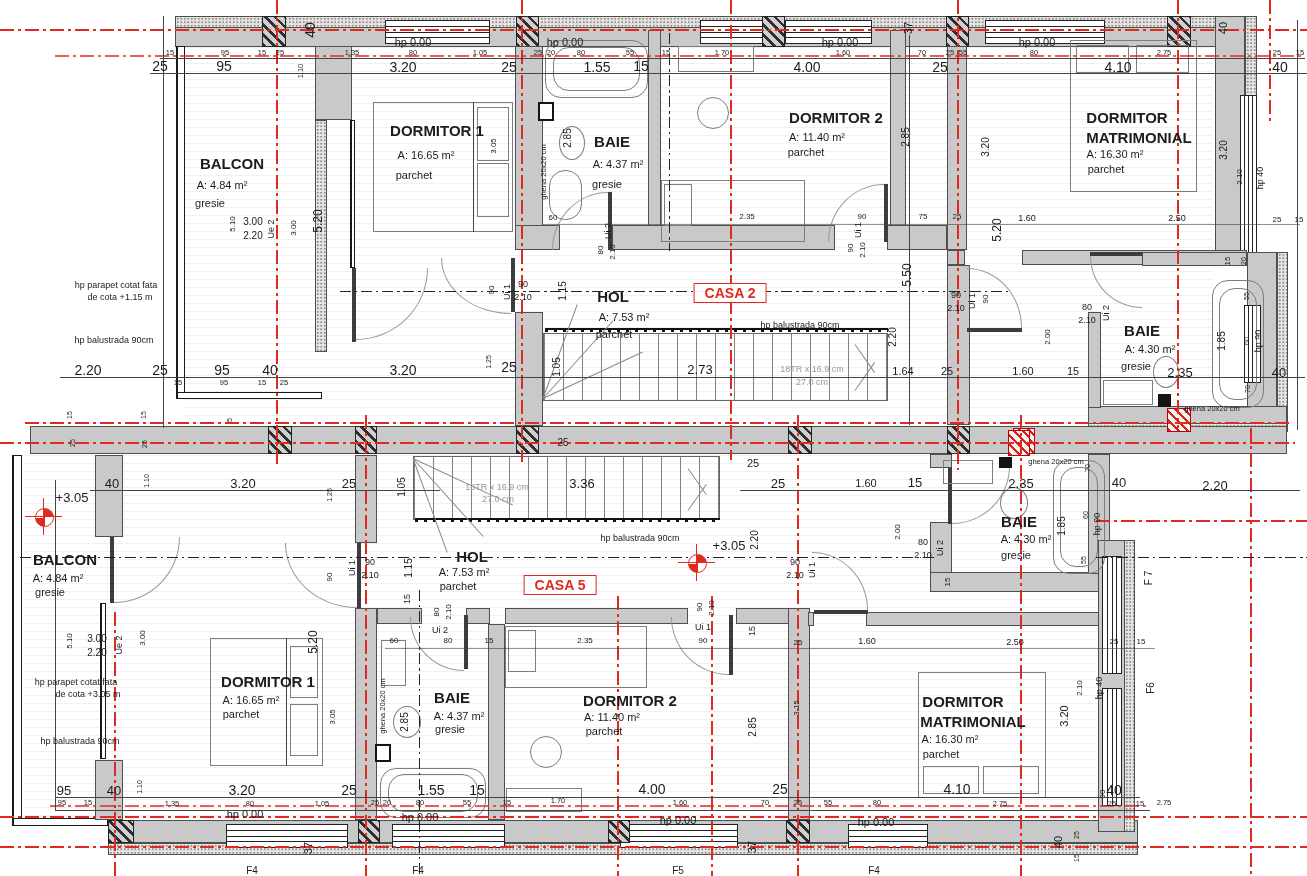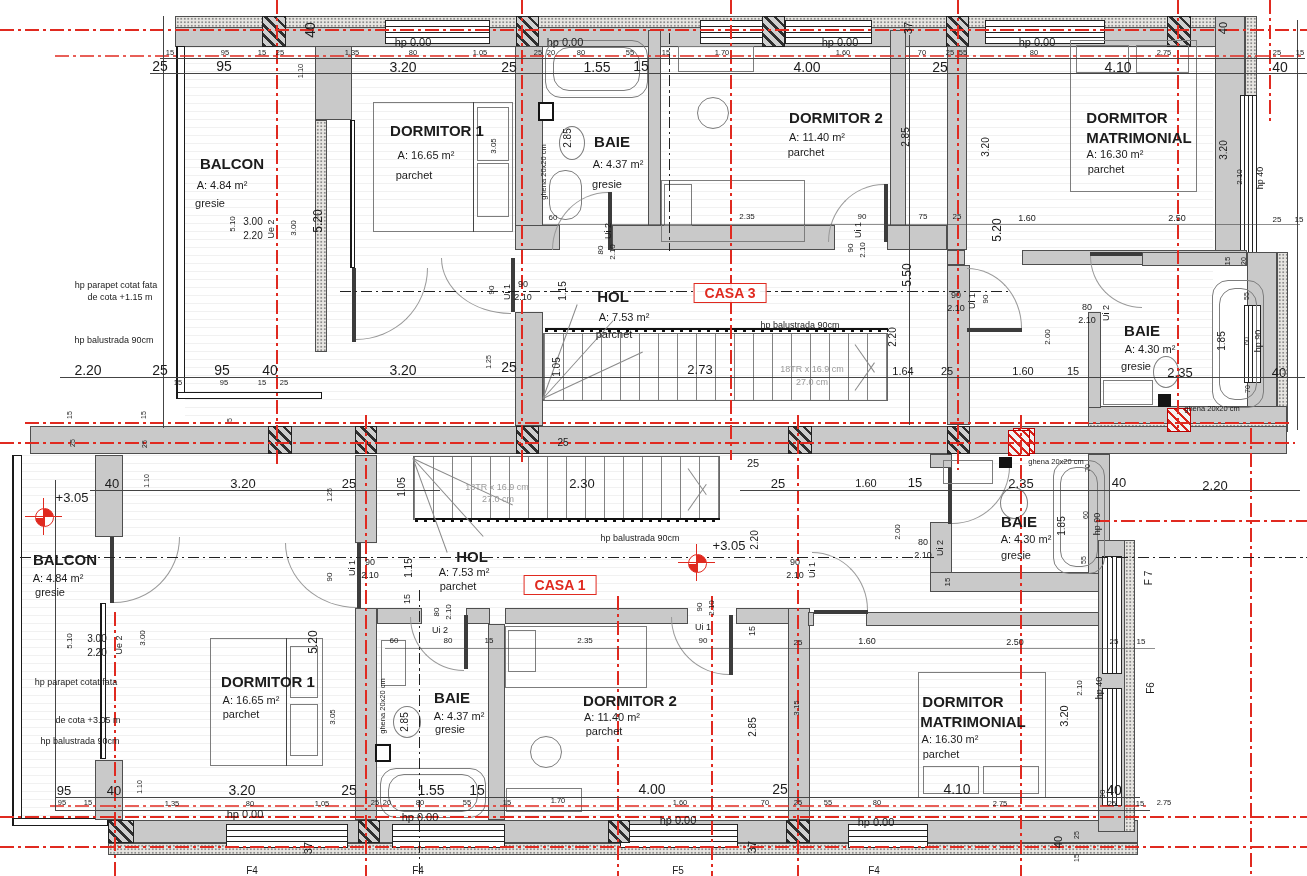--- a/index.html
+++ b/index.html
@@ -317,21 +317,21 @@
     <span class="lb" style="left: 1127px; top: 117px; font-size: 15px; font-weight: bold; transform: translate(-50%, -50%);">DORMITOR</span>
     <span class="lb" style="left: 1139px; top: 137px; font-size: 15px; font-weight: bold; transform: translate(-50%, -50%);">MATRIMONIAL</span>
     <span class="lb" style="left: 1115px; top: 154px; font-size: 11px; transform: translate(-50%, -50%);">A: 16.30 m²</span>
     <span class="lb" style="left: 1106px; top: 169px; font-size: 11px; transform: translate(-50%, -50%);">parchet</span>
     <span class="lb" style="left: 232px; top: 163px; font-size: 15px; font-weight: bold; transform: translate(-50%, -50%);">BALCON</span>
     <span class="lb" style="left: 222px; top: 185px; font-size: 11px; transform: translate(-50%, -50%);">A: 4.84 m²</span>
     <span class="lb" style="left: 210px; top: 203px; font-size: 11px; transform: translate(-50%, -50%);">gresie</span>
     <span class="lb" style="left: 613px; top: 296px; font-size: 15px; font-weight: bold; transform: translate(-50%, -50%);">HOL</span>
     <span class="lb" style="left: 624px; top: 317px; font-size: 11px; transform: translate(-50%, -50%);">A: 7.53 m²</span>
     <span class="lb" style="left: 614px; top: 334px; font-size: 11px; transform: translate(-50%, -50%);">parchet</span>
-    <span class="lb boxed" style="left: 730px; top: 293px; font-size: 14px; font-weight: bold; color: rgb(224, 42, 32); transform: translate(-50%, -50%);">CASA 3</span>
+    <span class="lb boxed" style="left: 730px; top: 293px; font-size: 14px; font-weight: bold; color: rgb(224, 42, 32); transform: translate(-50%, -50%);">CASA 2</span>
     <span class="lb" style="left: 1142px; top: 330px; font-size: 15px; font-weight: bold; transform: translate(-50%, -50%);">BAIE</span>
     <span class="lb" style="left: 1150px; top: 349px; font-size: 11px; transform: translate(-50%, -50%);">A: 4.30 m²</span>
     <span class="lb" style="left: 1136px; top: 366px; font-size: 11px; transform: translate(-50%, -50%);">gresie</span>
     <span class="lb" style="left: 116px; top: 285px; font-size: 9px; transform: translate(-50%, -50%);">hp parapet cotat fata</span>
     <span class="lb" style="left: 120px; top: 297px; font-size: 9px; transform: translate(-50%, -50%);">de cota +1.15  m</span>
     <span class="lb" style="left: 114px; top: 340px; font-size: 9px; transform: translate(-50%, -50%);">hp balustrada 90cm</span>
     <span class="lb" style="left: 800px; top: 325px; font-size: 9px; transform: translate(-50%, -50%);">hp balustrada 90cm</span>
     <span class="lb" style="left: 544px; top: 172px; font-size: 7.5px; transform: translate(-50%, -50%) rotate(-90deg);">ghena 20x20 cm</span>
     <span class="lb" style="left: 1212px; top: 409px; font-size: 7.5px; transform: translate(-50%, -50%);">ghena 20x20 cm</span>
     <span class="lb" style="left: 301px; top: 71px; font-size: 7.5px; transform: translate(-50%, -50%) rotate(-90deg);">1.10</span>
@@ -405,21 +405,21 @@
     <span class="lb" style="left: 284px; top: 383px; font-size: 7.5px; transform: translate(-50%, -50%);">25</span>
     <span class="lb" style="left: 488px; top: 362px; font-size: 7px; transform: translate(-50%, -50%) rotate(-90deg);">1.25</span>
     <span class="lb" style="left: 557px; top: 367px; font-size: 10px; transform: translate(-50%, -50%) rotate(-90deg);">1.05</span>
     <span class="lb" style="left: 563px; top: 291px; font-size: 10px; transform: translate(-50%, -50%) rotate(-90deg);">1.15</span>
     <span class="lb" style="left: 229px; top: 420px; font-size: 7px; transform: translate(-50%, -50%) rotate(-90deg);">5</span>
     <span class="lb" style="left: 72px; top: 497px; font-size: 13px; transform: translate(-50%, -50%);">+3.05</span>
     <span class="lb" style="left: 729px; top: 545px; font-size: 13px; transform: translate(-50%, -50%);">+3.05</span>
     <span class="lb" style="left: 112px; top: 483px; font-size: 13px; transform: translate(-50%, -50%);">40</span>
     <span class="lb" style="left: 243px; top: 483px; font-size: 13px; transform: translate(-50%, -50%);">3.20</span>
     <span class="lb" style="left: 349px; top: 483px; font-size: 13px; transform: translate(-50%, -50%);">25</span>
-    <span class="lb" style="left: 582px; top: 483px; font-size: 13px; transform: translate(-50%, -50%);">2.30</span>
+    <span class="lb" style="left: 582px; top: 483px; font-size: 13px; transform: translate(-50%, -50%);">3.36</span>
     <span class="lb" style="left: 753px; top: 463px; font-size: 11px; transform: translate(-50%, -50%);">25</span>
     <span class="lb" style="left: 778px; top: 483px; font-size: 13px; transform: translate(-50%, -50%);">25</span>
     <span class="lb" style="left: 866px; top: 483px; font-size: 11px; transform: translate(-50%, -50%);">1.60</span>
     <span class="lb" style="left: 915px; top: 482px; font-size: 13px; transform: translate(-50%, -50%);">15</span>
     <span class="lb" style="left: 1021px; top: 483px; font-size: 13px; transform: translate(-50%, -50%);">2.35</span>
     <span class="lb" style="left: 1119px; top: 482px; font-size: 13px; transform: translate(-50%, -50%);">40</span>
     <span class="lb" style="left: 1215px; top: 485px; font-size: 13px; transform: translate(-50%, -50%);">2.20</span>
     <span class="lb" style="left: 497px; top: 487px; font-size: 9px; color: rgb(154, 154, 154); transform: translate(-50%, -50%);">18TR x 16.9 cm</span>
     <span class="lb" style="left: 498px; top: 499px; font-size: 9px; color: rgb(154, 154, 154); transform: translate(-50%, -50%);">27.0 cm</span>
     <span class="lb" style="left: 640px; top: 538px; font-size: 9px; transform: translate(-50%, -50%);">hp balustrada 90cm</span>
@@ -435,39 +435,39 @@
     <span class="lb" style="left: 143px; top: 415px; font-size: 7px; transform: translate(-50%, -50%) rotate(-90deg);">15</span>
     <span class="lb" style="left: 72px; top: 443px; font-size: 7px; transform: translate(-50%, -50%) rotate(-90deg);">25</span>
     <span class="lb" style="left: 144px; top: 444px; font-size: 7px; transform: translate(-50%, -50%) rotate(-90deg);">25</span>
     <span class="lb" style="left: 1056px; top: 462px; font-size: 7.5px; transform: translate(-50%, -50%);">ghena 20x20 cm</span>
     <span class="lb" style="left: 65px; top: 559px; font-size: 15px; font-weight: bold; transform: translate(-50%, -50%);">BALCON</span>
     <span class="lb" style="left: 58px; top: 578px; font-size: 11px; transform: translate(-50%, -50%);">A: 4.84 m²</span>
     <span class="lb" style="left: 50px; top: 592px; font-size: 11px; transform: translate(-50%, -50%);">gresie</span>
     <span class="lb" style="left: 472px; top: 556px; font-size: 15px; font-weight: bold; transform: translate(-50%, -50%);">HOL</span>
     <span class="lb" style="left: 464px; top: 572px; font-size: 11px; transform: translate(-50%, -50%);">A: 7.53 m²</span>
     <span class="lb" style="left: 458px; top: 586px; font-size: 11px; transform: translate(-50%, -50%);">parchet</span>
-    <span class="lb boxed" style="left: 560px; top: 585px; font-size: 14px; font-weight: bold; color: rgb(224, 42, 32); transform: translate(-50%, -50%);">CASA 1</span>
+    <span class="lb boxed" style="left: 560px; top: 585px; font-size: 14px; font-weight: bold; color: rgb(224, 42, 32); transform: translate(-50%, -50%);">CASA 5</span>
     <span class="lb" style="left: 268px; top: 681px; font-size: 15px; font-weight: bold; transform: translate(-50%, -50%);">DORMITOR 1</span>
     <span class="lb" style="left: 251px; top: 700px; font-size: 11px; transform: translate(-50%, -50%);">A: 16.65 m²</span>
     <span class="lb" style="left: 241px; top: 714px; font-size: 11px; transform: translate(-50%, -50%);">parchet</span>
     <span class="lb" style="left: 452px; top: 697px; font-size: 15px; font-weight: bold; transform: translate(-50%, -50%);">BAIE</span>
     <span class="lb" style="left: 459px; top: 716px; font-size: 11px; transform: translate(-50%, -50%);">A: 4.37 m²</span>
     <span class="lb" style="left: 450px; top: 729px; font-size: 11px; transform: translate(-50%, -50%);">gresie</span>
     <span class="lb" style="left: 630px; top: 700px; font-size: 15px; font-weight: bold; transform: translate(-50%, -50%);">DORMITOR 2</span>
     <span class="lb" style="left: 612px; top: 717px; font-size: 11px; transform: translate(-50%, -50%);">A: 11.40 m²</span>
     <span class="lb" style="left: 604px; top: 731px; font-size: 11px; transform: translate(-50%, -50%);">parchet</span>
     <span class="lb" style="left: 963px; top: 701px; font-size: 15px; font-weight: bold; transform: translate(-50%, -50%);">DORMITOR</span>
     <span class="lb" style="left: 973px; top: 721px; font-size: 15px; font-weight: bold; transform: translate(-50%, -50%);">MATRIMONIAL</span>
     <span class="lb" style="left: 950px; top: 739px; font-size: 11px; transform: translate(-50%, -50%);">A: 16.30 m²</span>
     <span class="lb" style="left: 941px; top: 754px; font-size: 11px; transform: translate(-50%, -50%);">parchet</span>
     <span class="lb" style="left: 1019px; top: 521px; font-size: 15px; font-weight: bold; transform: translate(-50%, -50%);">BAIE</span>
     <span class="lb" style="left: 1026px; top: 539px; font-size: 11px; transform: translate(-50%, -50%);">A: 4.30 m²</span>
     <span class="lb" style="left: 1016px; top: 555px; font-size: 11px; transform: translate(-50%, -50%);">gresie</span>
     <span class="lb" style="left: 76px; top: 682px; font-size: 9px; transform: translate(-50%, -50%);">hp parapet cotat fata</span>
-    <span class="lb" style="left: 80px; top: 720px; font-size: 9px; transform: translate(-50%, -50%); padding-left: 16px;">de cota +3.05  m</span>
+    <span class="lb" style="left: 80px; top: 694px; font-size: 9px; transform: translate(-50%, -50%); padding-left: 16px;">de cota +3.05  m</span>
     <span class="lb" style="left: 80px; top: 741px; font-size: 9px; transform: translate(-50%, -50%);">hp balustrada 90cm</span>
     <span class="lb" style="left: 383px; top: 706px; font-size: 7.5px; transform: translate(-50%, -50%) rotate(-90deg);">ghena 20x20 cm</span>
     <span class="lb" style="left: 119px; top: 645px; font-size: 9px; transform: translate(-50%, -50%) rotate(-90deg);">Ue 2</span>
     <span class="lb" style="left: 97px; top: 639px; font-size: 10px; transform: translate(-50%, -50%);">3.00</span>
     <span class="lb" style="left: 97px; top: 653px; font-size: 10px; transform: translate(-50%, -50%);">2.20</span>
     <span class="lb" style="left: 70px; top: 641px; font-size: 8px; transform: translate(-50%, -50%) rotate(-90deg);">5.10</span>
     <span class="lb" style="left: 143px; top: 638px; font-size: 8px; transform: translate(-50%, -50%) rotate(-90deg);">3.00</span>
     <span class="lb" style="left: 313px; top: 642px; font-size: 12px; transform: translate(-50%, -50%) rotate(-90deg);">5.20</span>
     <span class="lb" style="left: 333px; top: 717px; font-size: 8px; transform: translate(-50%, -50%) rotate(-90deg);">3.05</span>
     <span class="lb" style="left: 405px; top: 722px; font-size: 10px; transform: translate(-50%, -50%) rotate(-90deg);">2.85</span>

